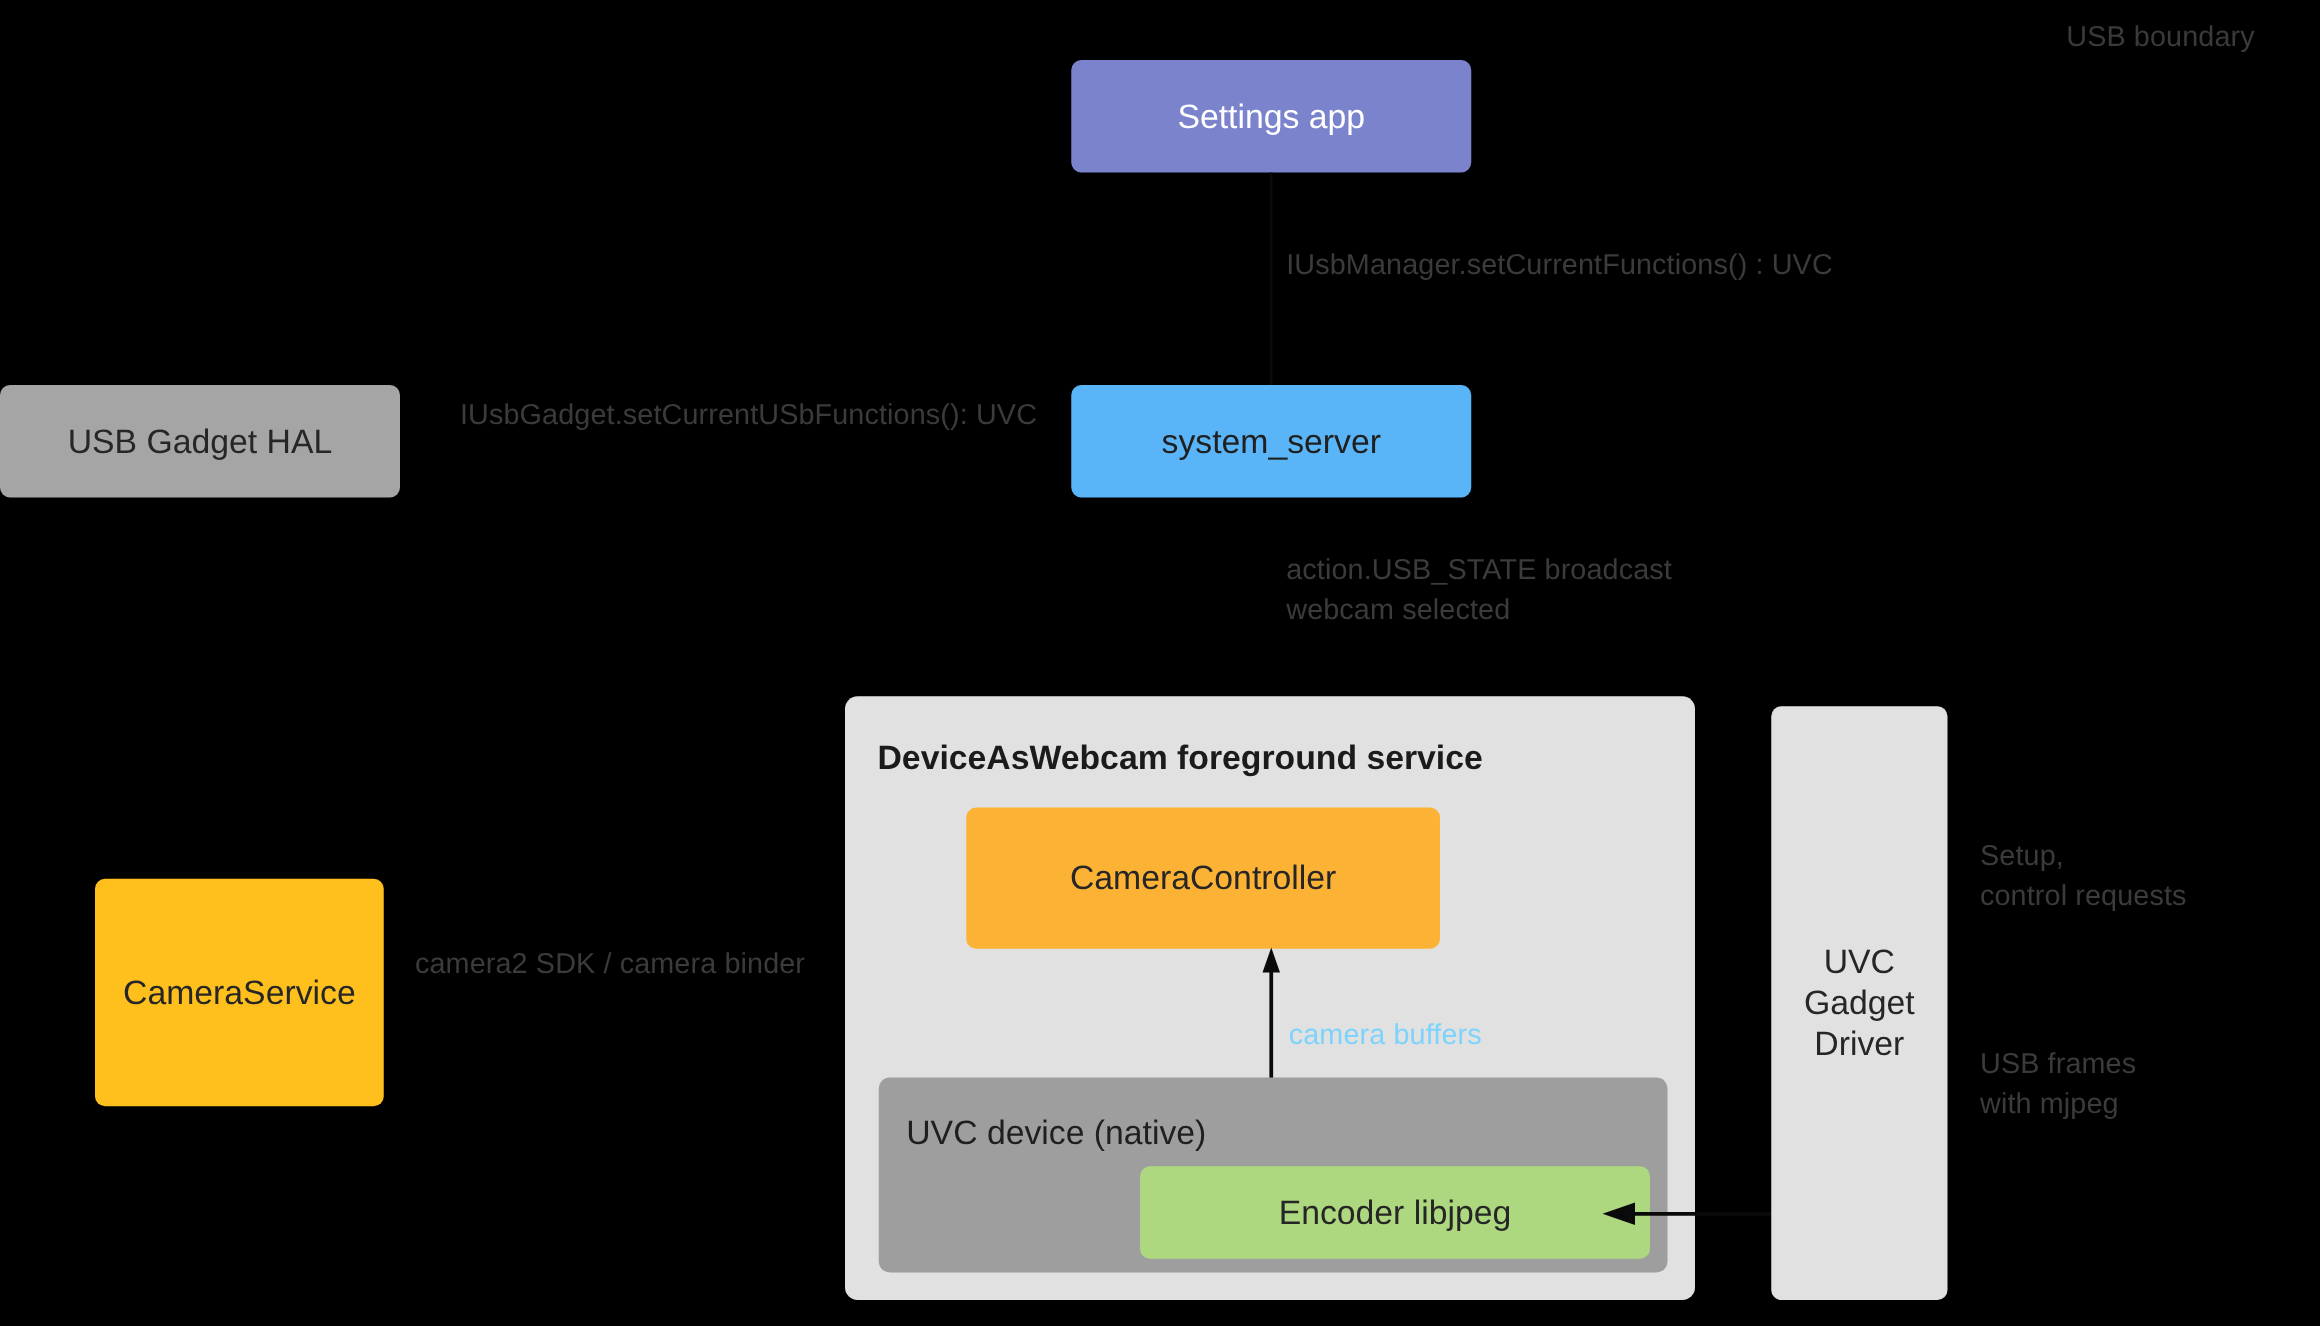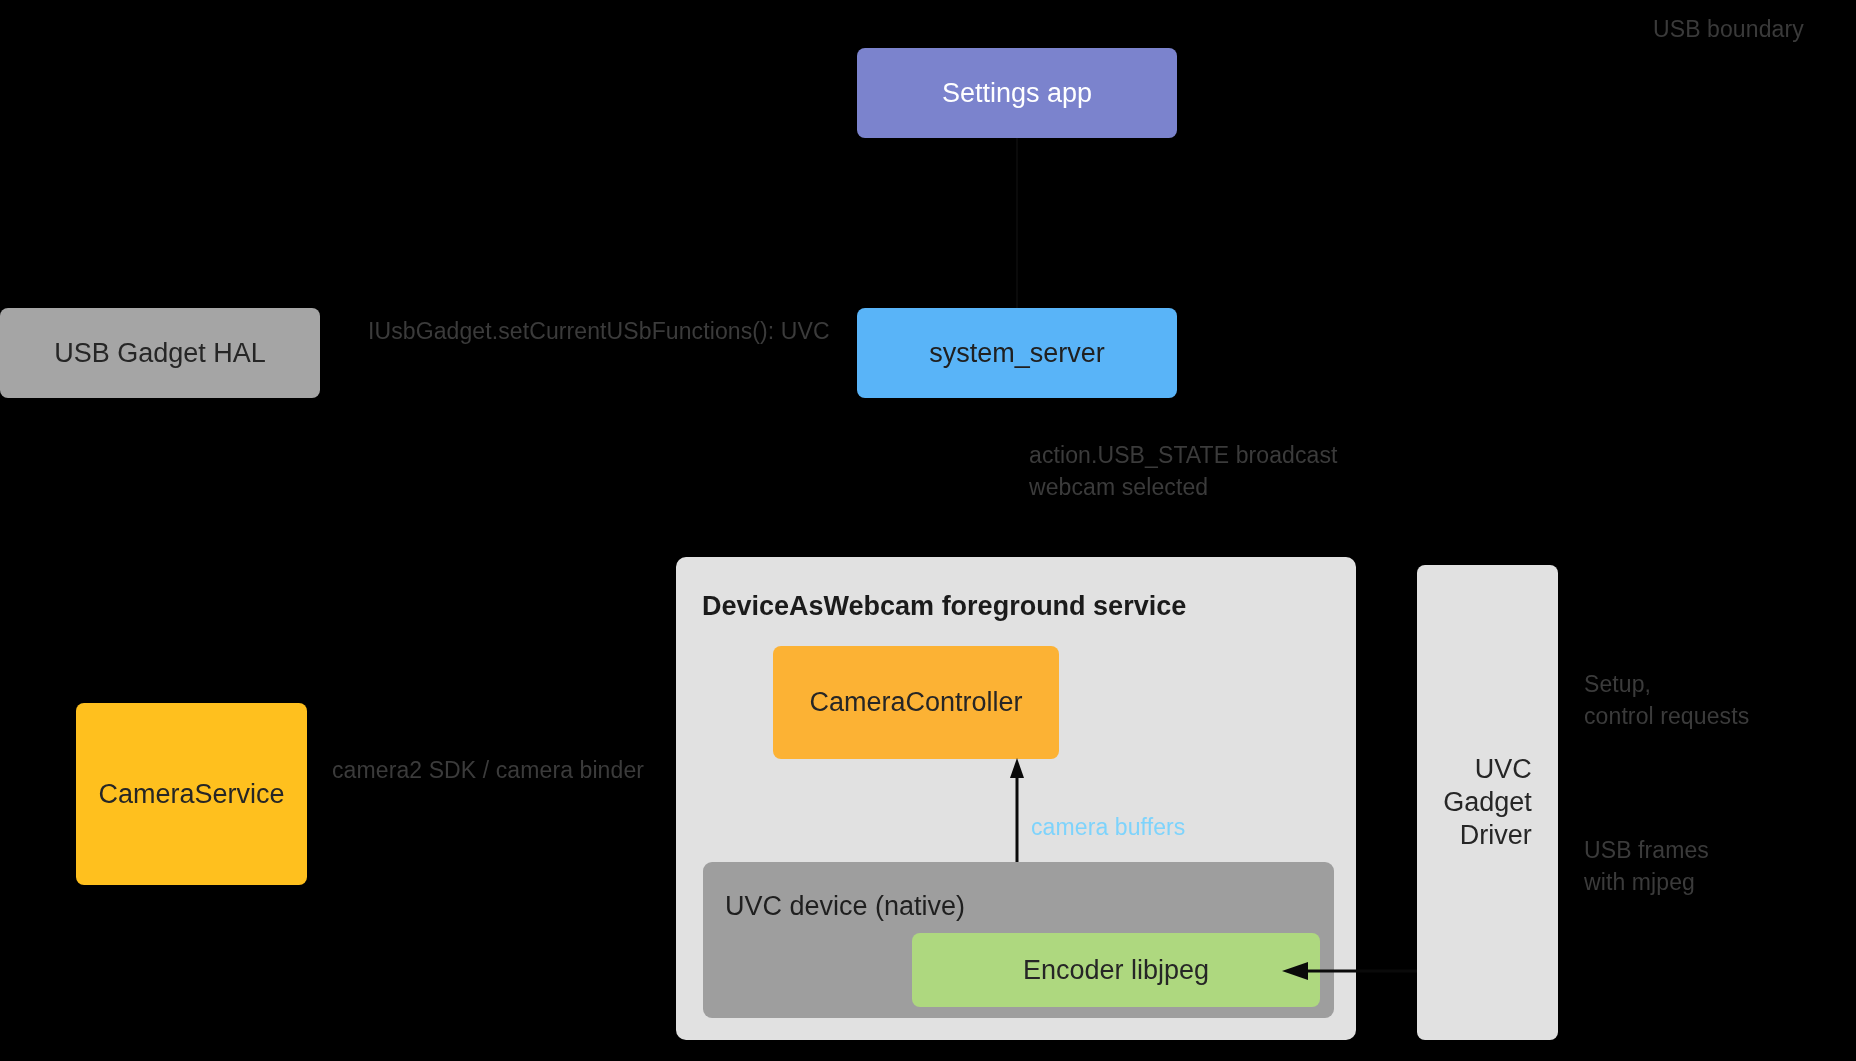--- a/index.html
+++ b/index.html
@@ -57,21 +57,21 @@
   #service-panel {
     left: 676px; top: 557px; width: 680px; height: 483px;
     background: #e1e1e1; border-radius: 10px;
     display: block;
   }
   #service-title {
     position: absolute; left: 26px; top: 33px;
     font-size: 27px; font-weight: bold; color: #1b1b1b;
   }
   #camera-controller {
-    left: 773px; top: 646px; width: 286px; height: 113px;
+    left: 773px; top: 646px; width: 379px; height: 113px;
     background: #fcb234; color: #262626; font-size: 27px; text-align: right;
   }
   #uvc-native-panel {
     left: 703px; top: 862px; width: 631px; height: 156px;
     background: #9e9e9e; border-radius: 9px; display: block;
   }
   #uvc-native-title {
     position: absolute; left: 22px; top: 28px;
     font-size: 27px; color: #1f1f1f;
   }
@@ -107,20 +107,21 @@
 <div id="canvas">
 
   <div class="label" id="label-usb-boundary">USB boundary</div>
 
   <div class="node" id="settings-app">
     <span>Settings app</span>
   </div>
 
   <div class="connector" id="conn-settings-system"></div>
 
+  <div class="label" id="label-iusbmanager">IUsbManager.setCurrentFunctions() : UVC</div>
 
   <div class="node" id="usb-gadget-hal">
     <span>USB Gadget HAL</span>
   </div>
 
   <div class="label" id="label-iusbgadget">IUsbGadget.setCurrentUSbFunctions(): UVC</div>
 
   <div class="node" id="system-server">
     <span>system_server</span>
   </div>
@@ -158,21 +159,21 @@
   <div class="node" id="encoder-libjpeg">
     <span>Encoder libjpeg</span>
   </div>
 
   <svg class="arrow-svg" style="left:1282px; top:962px; width:136px; height:18px;" viewBox="0 0 136 18">
     <line x1="24" y1="9" x2="136" y2="9" stroke="#0a0a0a" stroke-width="3"></line>
     <polygon points="0,9 26,0 26,18" fill="#0a0a0a"></polygon>
   </svg>
 
   <div class="node" id="uvc-gadget-driver">
-    <span style="white-space:pre-line;text-align:right;">UVC
+    <span style="white-space:pre-line;">UVC
 Gadget
 Driver</span>
   </div>
 
   <div class="label" id="label-setup">Setup,
 control requests</div>
 
   <div class="label" id="label-usb-frames">USB frames
 with mjpeg</div>
 

